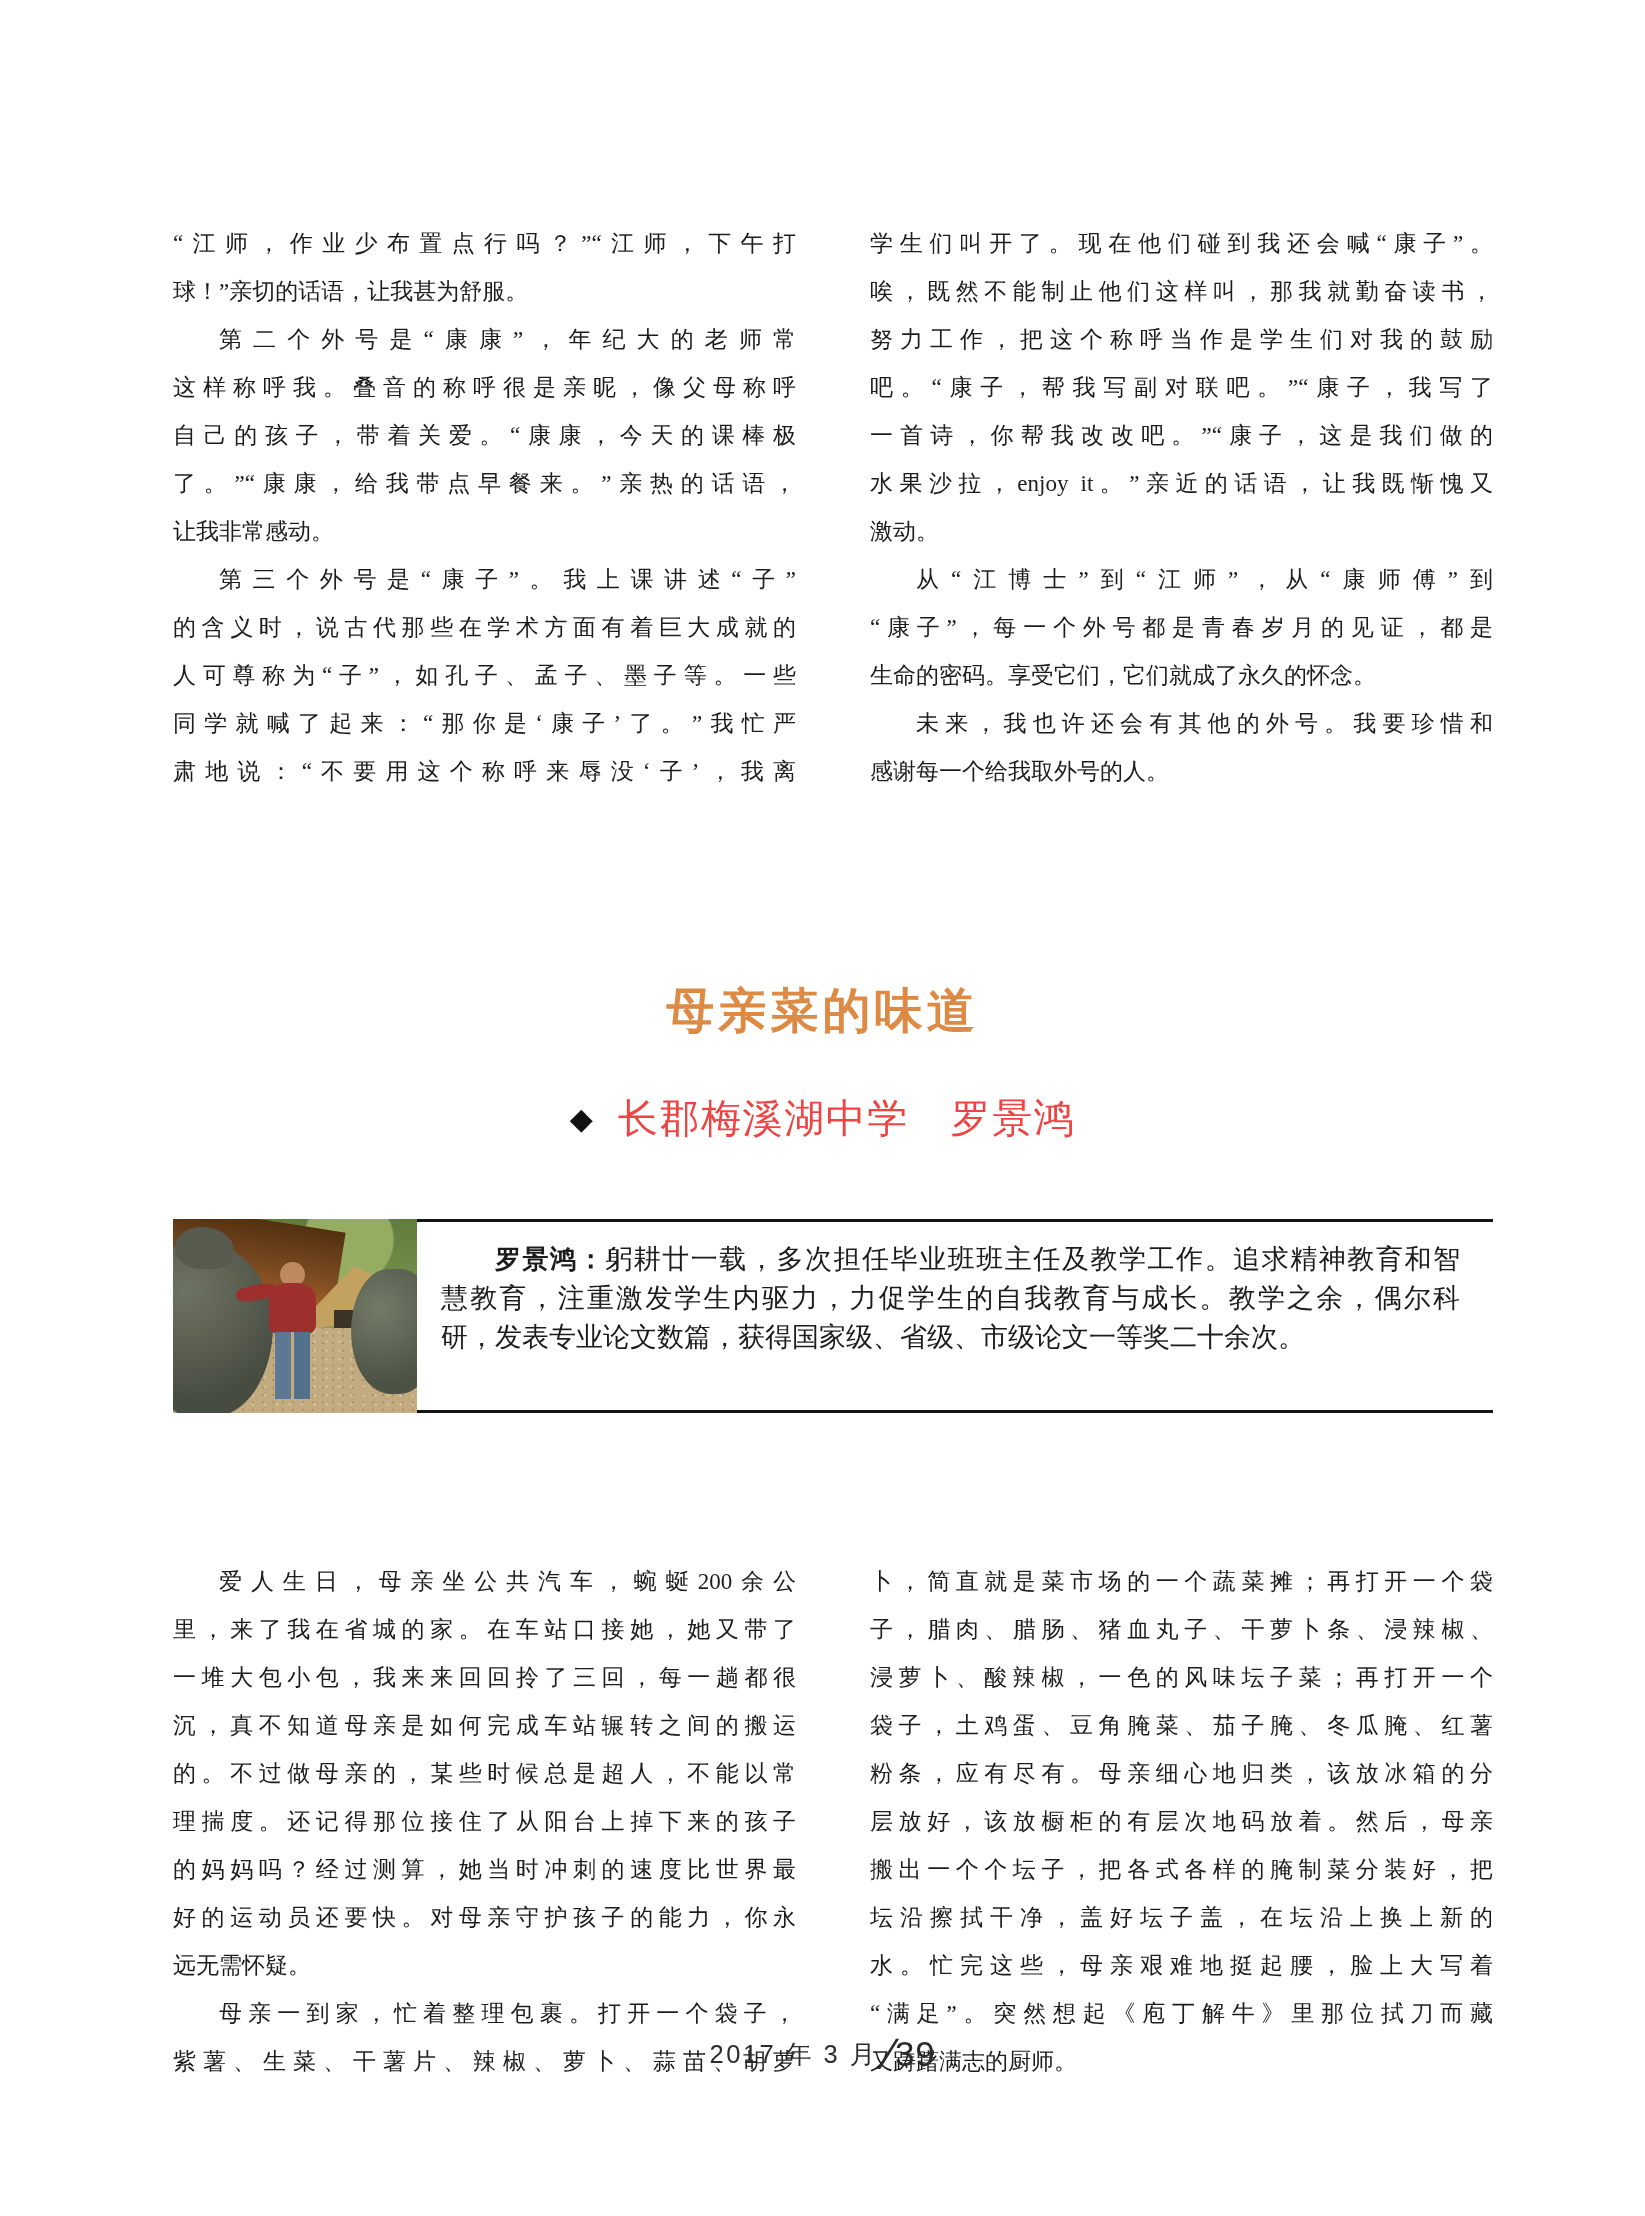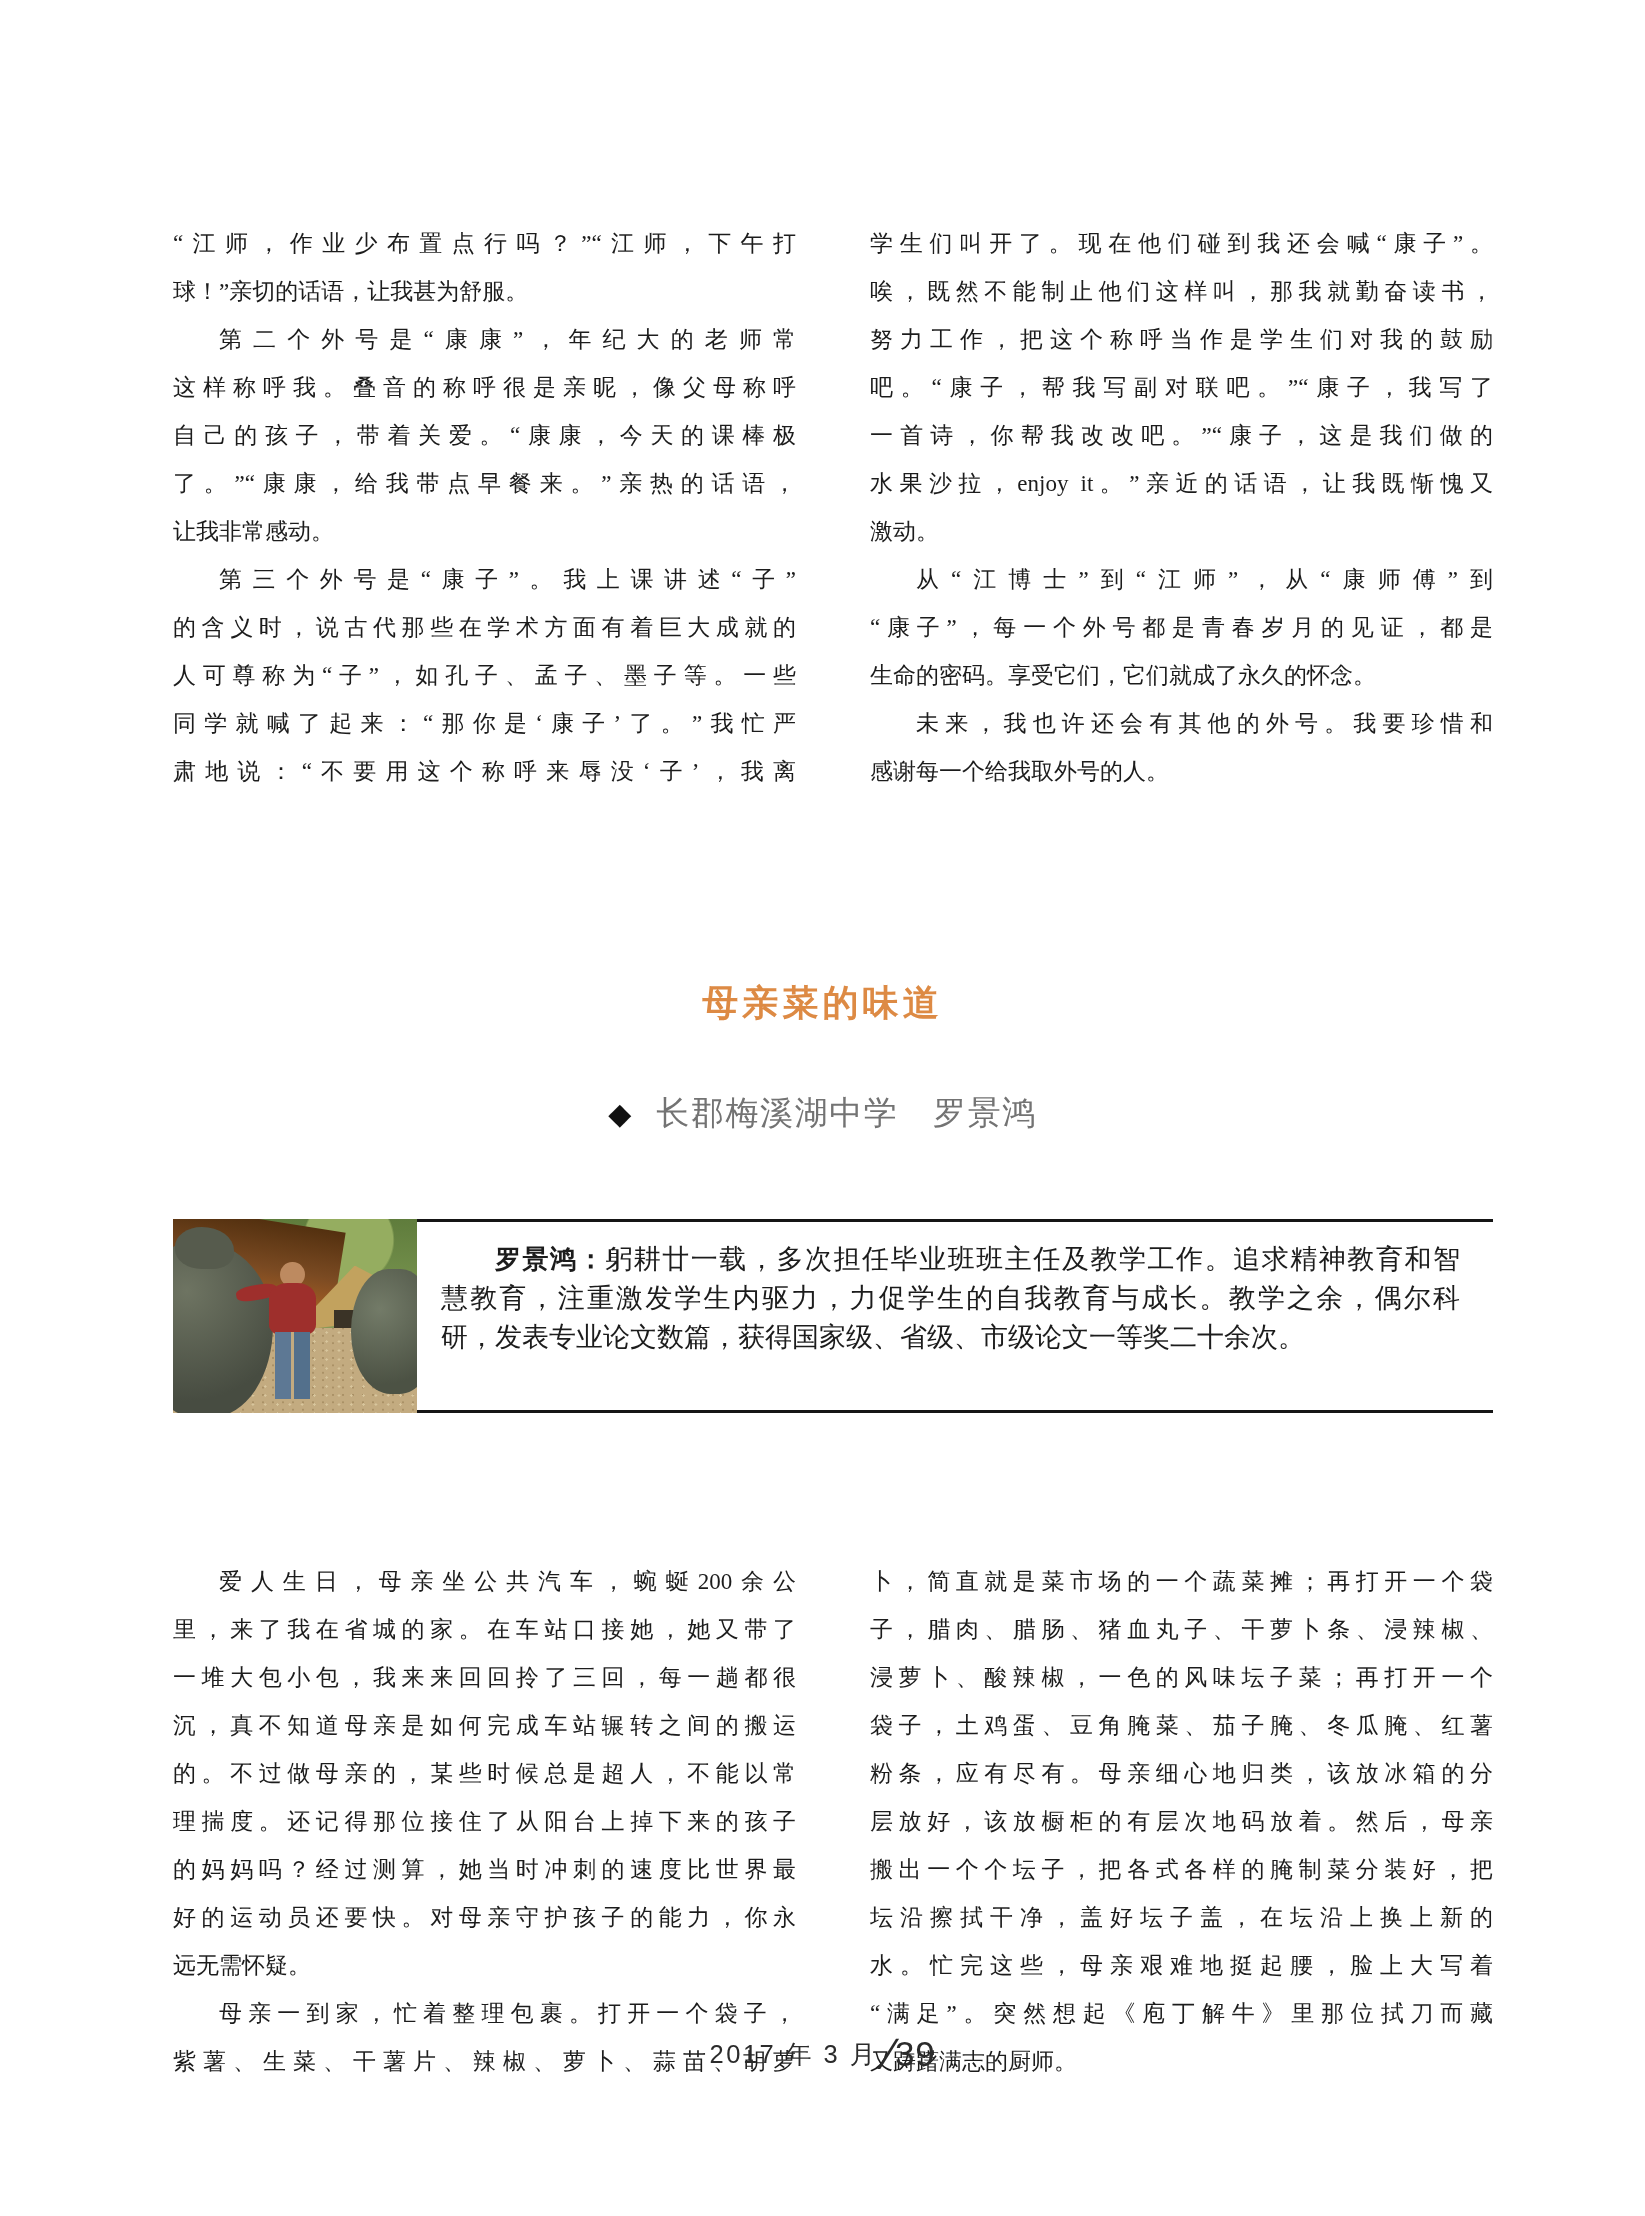--- a/index.html
+++ b/index.html
@@ -30,29 +30,29 @@
     text-align:justify;text-align-last:justify;
     white-space:nowrap;
   }
   .tline.end{text-align-last:left;}
   .tline.indent{text-indent:2em;}
   .cols.top{top:220px;}
   .cols.bottom{top:1558px;align-items:center;}
   
   .title2{
     position:absolute;top:979px;left:0;width:100%;
-    text-align:center;font-size:36px;font-weight:700;
+    text-align:center;font-size:48px;font-weight:700;
     letter-spacing:4.1px;color:#dd8a44;
   }
   .author-line{
     position:absolute;top:1091px;left:0;width:100%;
     display:flex;justify-content:center;align-items:center;gap:25px;
   }
   .author-diamond{font-size:30px;color:#111;line-height:1;}
-  .author-name{font-size:33px;color:#737373;letter-spacing:1.6px;}
+  .author-name{font-size:40px;color:#ef4444;letter-spacing:1.6px;}
   
   .bio-box{position:absolute;top:1219px;left:173px;width:1320px;height:194px;}
   .bio-rules{
     position:absolute;left:244px;right:0;top:0;bottom:0;
     border-top:3.3px solid #151515;border-bottom:3.3px solid #151515;
   }
   .bio-text{
     position:absolute;left:268px;width:1019px;top:21.4px;
   }
   .bio-text .tline{font-size:27px;line-height:39px;height:39px;}

